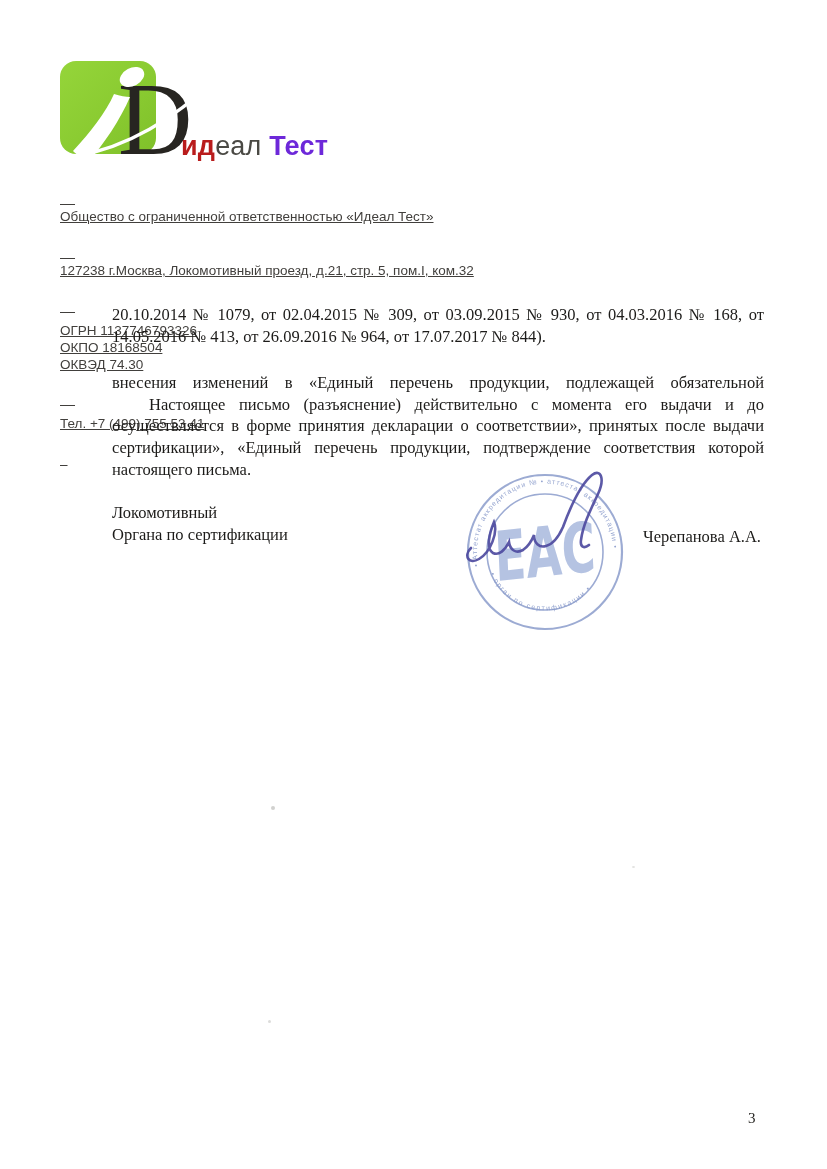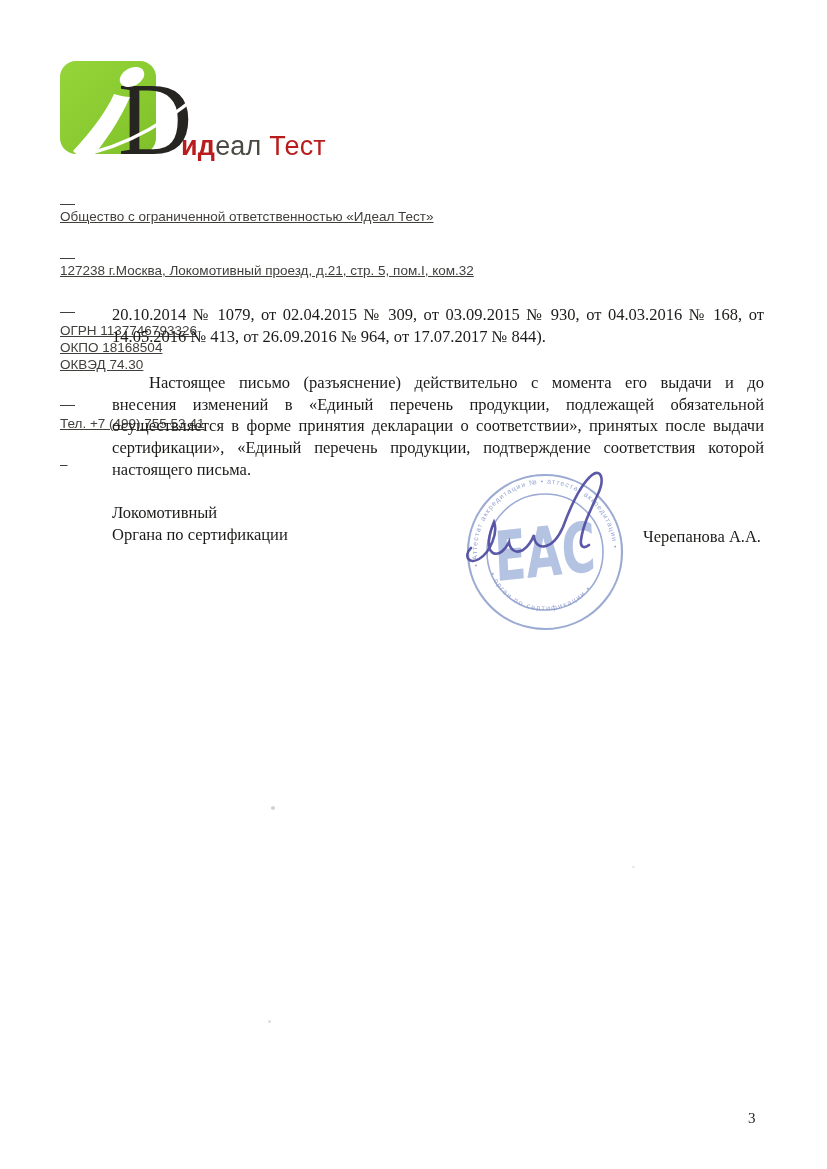--- a/index.html
+++ b/index.html
@@ -20,21 +20,21 @@
     font-weight:400; color:#272521; letter-spacing:0;
   }
   .logo-overlay { position:absolute; left:56px; top:52px; width:210px; height:120px; pointer-events:none; }
   .wordmark {
     position:absolute; left:181px; top:133px;
     font-family:"Liberation Sans", sans-serif; font-size:27px; line-height:1;
     white-space:nowrap; letter-spacing:0.2px;
   }
   .wm-green { color:#b91c1c; font-weight:bold; }
   .wm-mid   { color:#4a4944; font-weight:normal; }
-  .wm-bold  { color:#b91c1c; font-weight:normal;text-align:center; }
+  .wm-bold  { color:#6d28d9; font-weight:bold;text-align:center; }
 
   
   .company {
     position:absolute; left:60px; top:172px;
     font-family:"Liberation Sans", sans-serif; font-size:13.5px; color:#413f3c;
     line-height:18px; white-space:pre-wrap;text-decoration:underline;
   }
   .company .grp { margin-top:6px; line-height:17px; }
   .company .phone { margin-top:6px; }
 
@@ -99,22 +99,22 @@
     <div class="grp"><div>ОГРН 1137746793326</div><div>ОКПО 18168504</div><div>ОКВЭД 74.30</div></div>
     <div class="phone">Тел. +7 (499) 755 53 41</div>
   </div>
 
   <div class="bodytext">
     <div class="para">
         <div class="line just">20.10.2014 № 1079, от 02.04.2015 № 309, от 03.09.2015 № 930, от 04.03.2016 № 168, от</div>
         <div class="line">14.05.2016 № 413, от 26.09.2016 № 964, от 17.07.2017 № 844).</div>
       </div>
     <div class="para">
+        <div class="line just">внесения изменений в «Единый перечень продукции, подлежащей обязательной</div>
         <div class="line just indent">Настоящее письмо (разъяснение) действительно с момента его выдачи и до</div>
-        <div class="line just">внесения изменений в «Единый перечень продукции, подлежащей обязательной</div>
         <div class="line just">осуществляется в форме принятия декларации о соответствии», принятых после выдачи</div>
         <div class="line just">сертификации», «Единый перечень продукции, подтверждение соответствия которой</div>
         <div class="line">настоящего письма.</div>
       </div>
   </div>
 
   <div class="sig-titles">
     <div>Локомотивный</div>
     <div>Органа по сертификации</div>
   </div>

